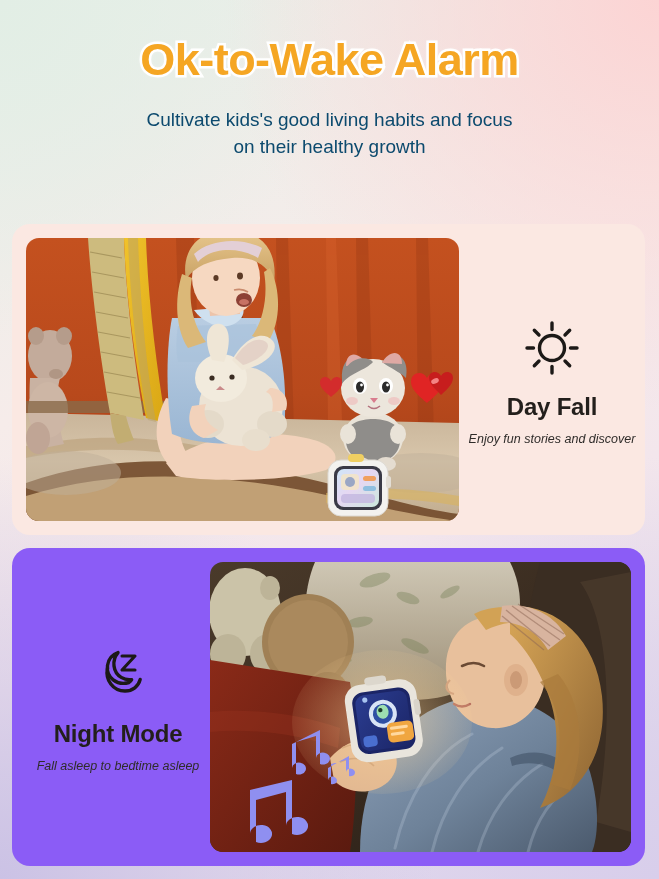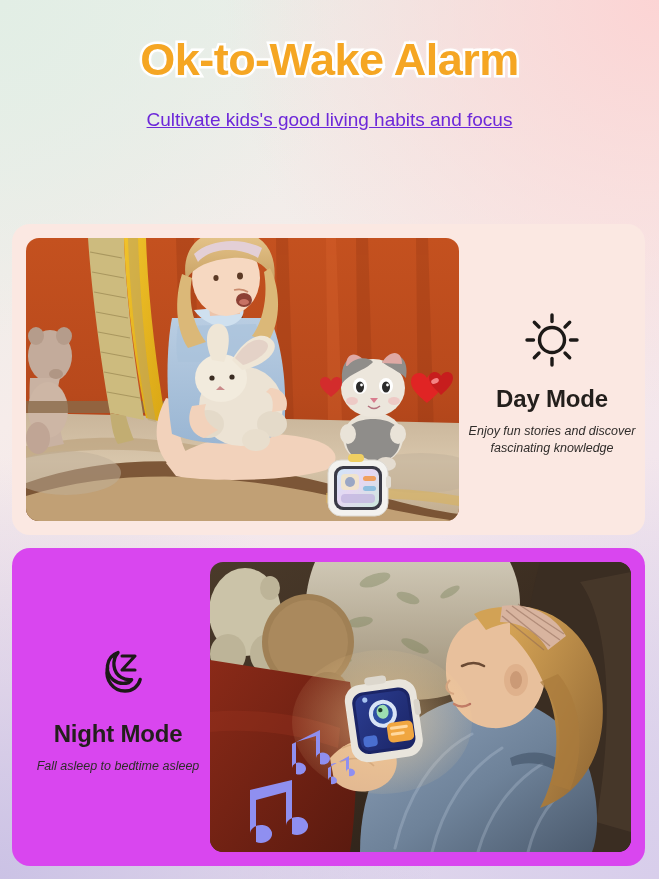--- a/index.html
+++ b/index.html
@@ -56,22 +56,21 @@
       0 0 5px rgba(255,255,255,.8);
   }
   .title .line { display: block; }
 
   .subtitle {
     margin: 0;
     padding-top: 17px;
     font-size: 19px;
     line-height: 27px;
     font-weight: 400;
-    color: #6d28d9;
-    text-decoration: underline;
+    color: #0c4a6e;
   }
   .subtitle .line { display: block; }
 
   
   .card {
     position: absolute;
     border-radius: 18px;
     overflow: hidden;
   }
   .card-day {
@@ -79,21 +78,21 @@
     top: 224px;
     width: 633px;
     height: 311px;
     background: #fbe8e2;
   }
   .card-night {
     left: 12px;
     top: 548px;
     width: 633px;
     height: 318px;
-    background: #d946ef;
+    background: #8b5cf6;
   }
 
   
   .photo {
     position: absolute;
     border-radius: 13px;
     overflow: hidden;
   }
   .photo-day {
     left: 14px;
@@ -168,20 +167,21 @@
 
 <div class="page">
   <div class="bg"></div>
 
   <div class="header">
     <h1 class="title">
       <span class="line">Ok-to-Wake Alarm</span>
     </h1>
     <p class="subtitle">
       <span class="line">Cultivate kids's good living habits and focus</span>
+      <span class="line">on their healthy growth</span>
     </p>
   </div>
 
   <div class="card card-day">
 
     <div class="photo photo-day">
       <svg viewBox="0 0 433 283" preserveAspectRatio="none" role="img">
         <defs>
           <linearGradient id="dayWall" x1="0" y1="0" x2="0" y2="1">
             <stop offset="0%" stop-color="#c4511f"></stop>
@@ -363,24 +363,23 @@
           <path d="M31 6 L31 12.5"></path>
           <path d="M31 49.5 L31 56"></path>
           <path d="M6 31 L12.5 31"></path>
           <path d="M49.5 31 L56 31"></path>
           <path d="M13.3 13.3 L18 18"></path>
           <path d="M44 44 L48.7 48.7"></path>
           <path d="M48.7 13.3 L44 18"></path>
           <path d="M18 44 L13.3 48.7"></path>
         </svg>
       </div>
-      <div class="mode-title">Day Mode</div>
+      <div class="mode-title">Day Fall</div>
       <p class="mode-desc">
         <span class="line">Enjoy fun stories and discover</span>
-        <span class="line">fascinating knowledge</span>
       </p>
     </div>
   </div>
 
   <div class="card card-night">
 
     <div class="mode-block mode-night">
       <div class="mode-icon">
         <svg viewBox="0 0 62 62" fill="none" stroke="#1c1917" stroke-width="3.4" stroke-linecap="round" stroke-linejoin="round">
           <path d="M42 38.5 C 30 42, 19 33.5, 20.5 21.5 C 21.3 15.3, 25.6 10.5, 31 8.6

